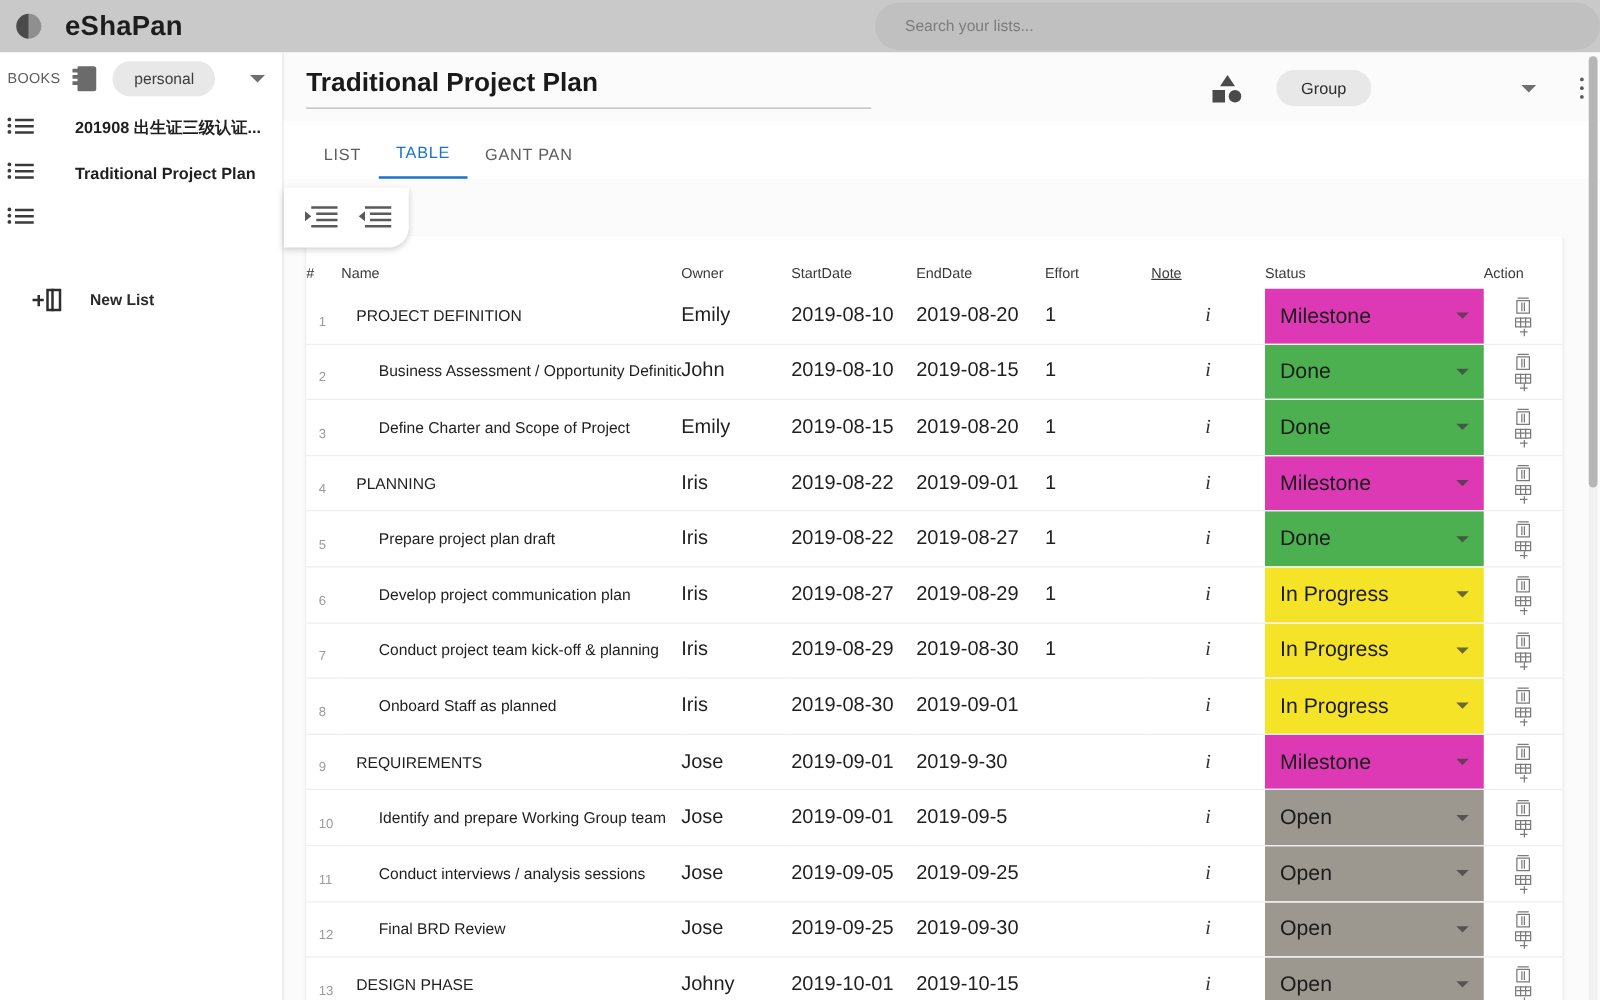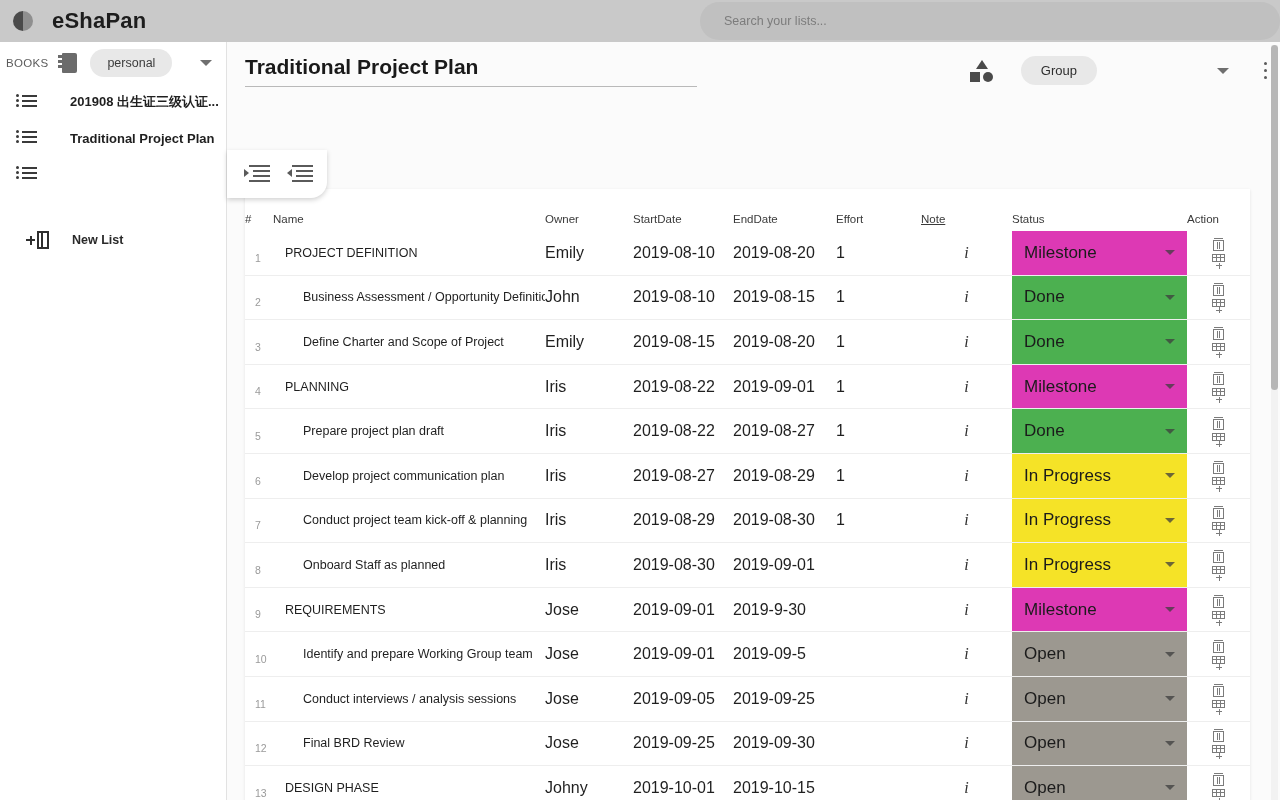--- a/index.html
+++ b/index.html
@@ -93,21 +93,21 @@
   }
   .caret-down {
     width: 0; height: 0;
     border-left: 6px solid transparent;
     border-right: 6px solid transparent;
     border-top: 6px solid #6f6f6f;
     margin-left: 28px;
   }
   .list-row {
     display: flex; align-items: center;
-    height: 36px; padding-left: 12px; cursor: pointer;
+    height: 36px; padding-left: 2px; cursor: pointer;
   }
   .list-icon {
     width: 22px; height: 16px; margin-right: 12px;
     position: relative; flex: none; margin-left: 4px;
   }
   .list-icon i {
     position: absolute; left: 6px; width: 15px; height: 2px;
     background: #3a3a3a;
   }
   .list-icon i:nth-child(1) { top: 1px; }
@@ -454,20 +454,25 @@
       <span class="task-chip">Group</span>
       <span class="caret-tool"></span>
       <span class="kebab">
         <span></span>
           <span></span>
           <span></span>
       </span>
     </div>
   </div>
 
+  <div class="tabs-bar">
+    <div class="tab">LIST</div>
+    <div class="tab active">TABLE</div>
+    <div class="tab">GANT PAN</div>
+  </div>
 
   <div class="indent-card">
     <span class="ind-icon">
       <span class="arr-r"></span>
         <u></u>
         <u></u>
         <u></u>
         <u></u>
     </span>
     <span class="ind-icon">

